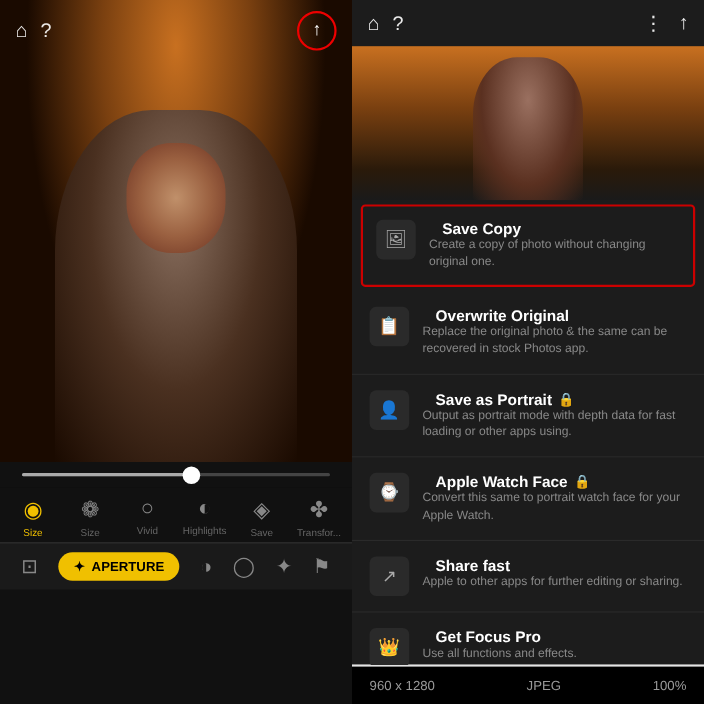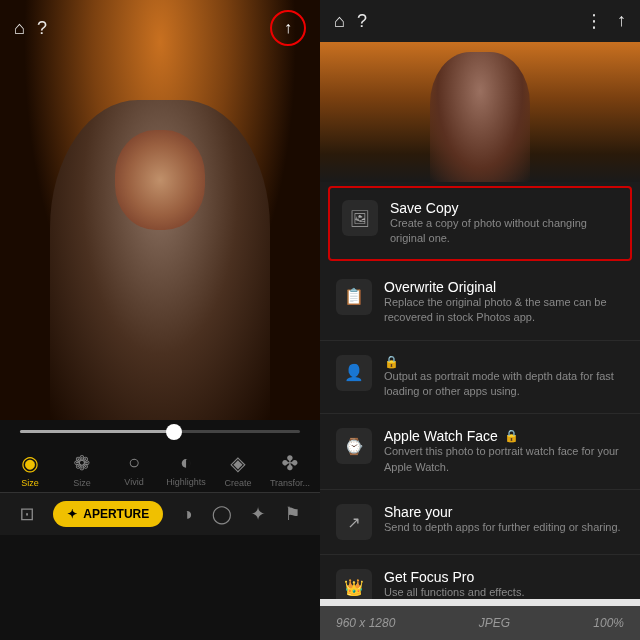--- a/index.html
+++ b/index.html
@@ -276,47 +276,47 @@
       font-size: 16px;
       flex-shrink: 0;
     }
 
     .menu-text {
       flex: 1;
     }
 
     .menu-title {
       font-size: 14px;
-      font-weight: 400;
+      font-weight: 700;
       color: #ffffff;
       display: flex;
       align-items: center;
       gap: 6px;
+      margin-left: 12px;
     }
 
     .menu-desc {
       font-size: 11px;
       color: #888;
       margin-top: 0;
       line-height: 1.4;
     }
 
     .lock-icon {
       font-size: 12px;
       color: #888;
     }
 
     .status-bar {
       display: flex;
       justify-content: space-between;
       align-items: center;
       padding: 10px 16px;
-      border-top: 7px solid #e5e5e5;
-      background: #404040;
-      font-style: italic;
+      border-top: 2px solid #e5e5e5;
+      background: #000000;
     }
 
     .status-text {
       font-size: 12px;
       color: #999;
     }
   </style>
 </head>
 <body>
 
@@ -357,21 +357,21 @@
     <div class="tool-tab">
       <span class="tab-icon">○</span>
       <span class="tab-label">Vivid</span>
     </div>
     <div class="tool-tab">
       <span class="tab-icon">◐</span>
       <span class="tab-label">Highlights</span>
     </div>
     <div class="tool-tab">
       <span class="tab-icon">◈</span>
-      <span class="tab-label">Create</span>
+      <span class="tab-label">Save</span>
     </div>
     <div class="tool-tab">
       <span class="tab-icon">✤</span>
       <span class="tab-label">Transfor...</span>
     </div>
   </div>
 
   <div class="bottom-toolbar">
     <span class="bottom-icon">⊡</span>
     <div class="aperture-btn">
@@ -422,46 +422,47 @@
         <div class="menu-desc">Replace the original photo &amp; the same can be recovered in stock Photos app.</div>
       </div>
     </div>
 
     <div class="menu-item">
       <div class="menu-icon-wrap">
         <span>👤</span>
       </div>
       <div class="menu-text">
         <div class="menu-title">
+          <span>Save as Portrait</span>
           <span class="lock-icon">🔒</span>
         </div>
         <div class="menu-desc">Output as portrait mode with depth data for fast loading or other apps using.</div>
       </div>
     </div>
 
     <div class="menu-item">
       <div class="menu-icon-wrap">
         <span>⌚</span>
       </div>
       <div class="menu-text">
         <div class="menu-title">
           <span>Apple Watch Face</span>
           <span class="lock-icon">🔒</span>
         </div>
-        <div class="menu-desc">Convert this photo to portrait watch face for your Apple Watch.</div>
+        <div class="menu-desc">Convert this same to portrait watch face for your Apple Watch.</div>
       </div>
     </div>
 
     <div class="menu-item">
       <div class="menu-icon-wrap">
         <span>↗</span>
       </div>
       <div class="menu-text">
-        <div class="menu-title">Share your</div>
-        <div class="menu-desc">Send to depth apps for further editing or sharing.</div>
+        <div class="menu-title">Share fast</div>
+        <div class="menu-desc">Apple to other apps for further editing or sharing.</div>
       </div>
     </div>
 
     <div class="menu-item">
       <div class="menu-icon-wrap">
         <span>👑</span>
       </div>
       <div class="menu-text">
         <div class="menu-title">Get Focus Pro</div>
         <div class="menu-desc">Use all functions and effects.</div>

